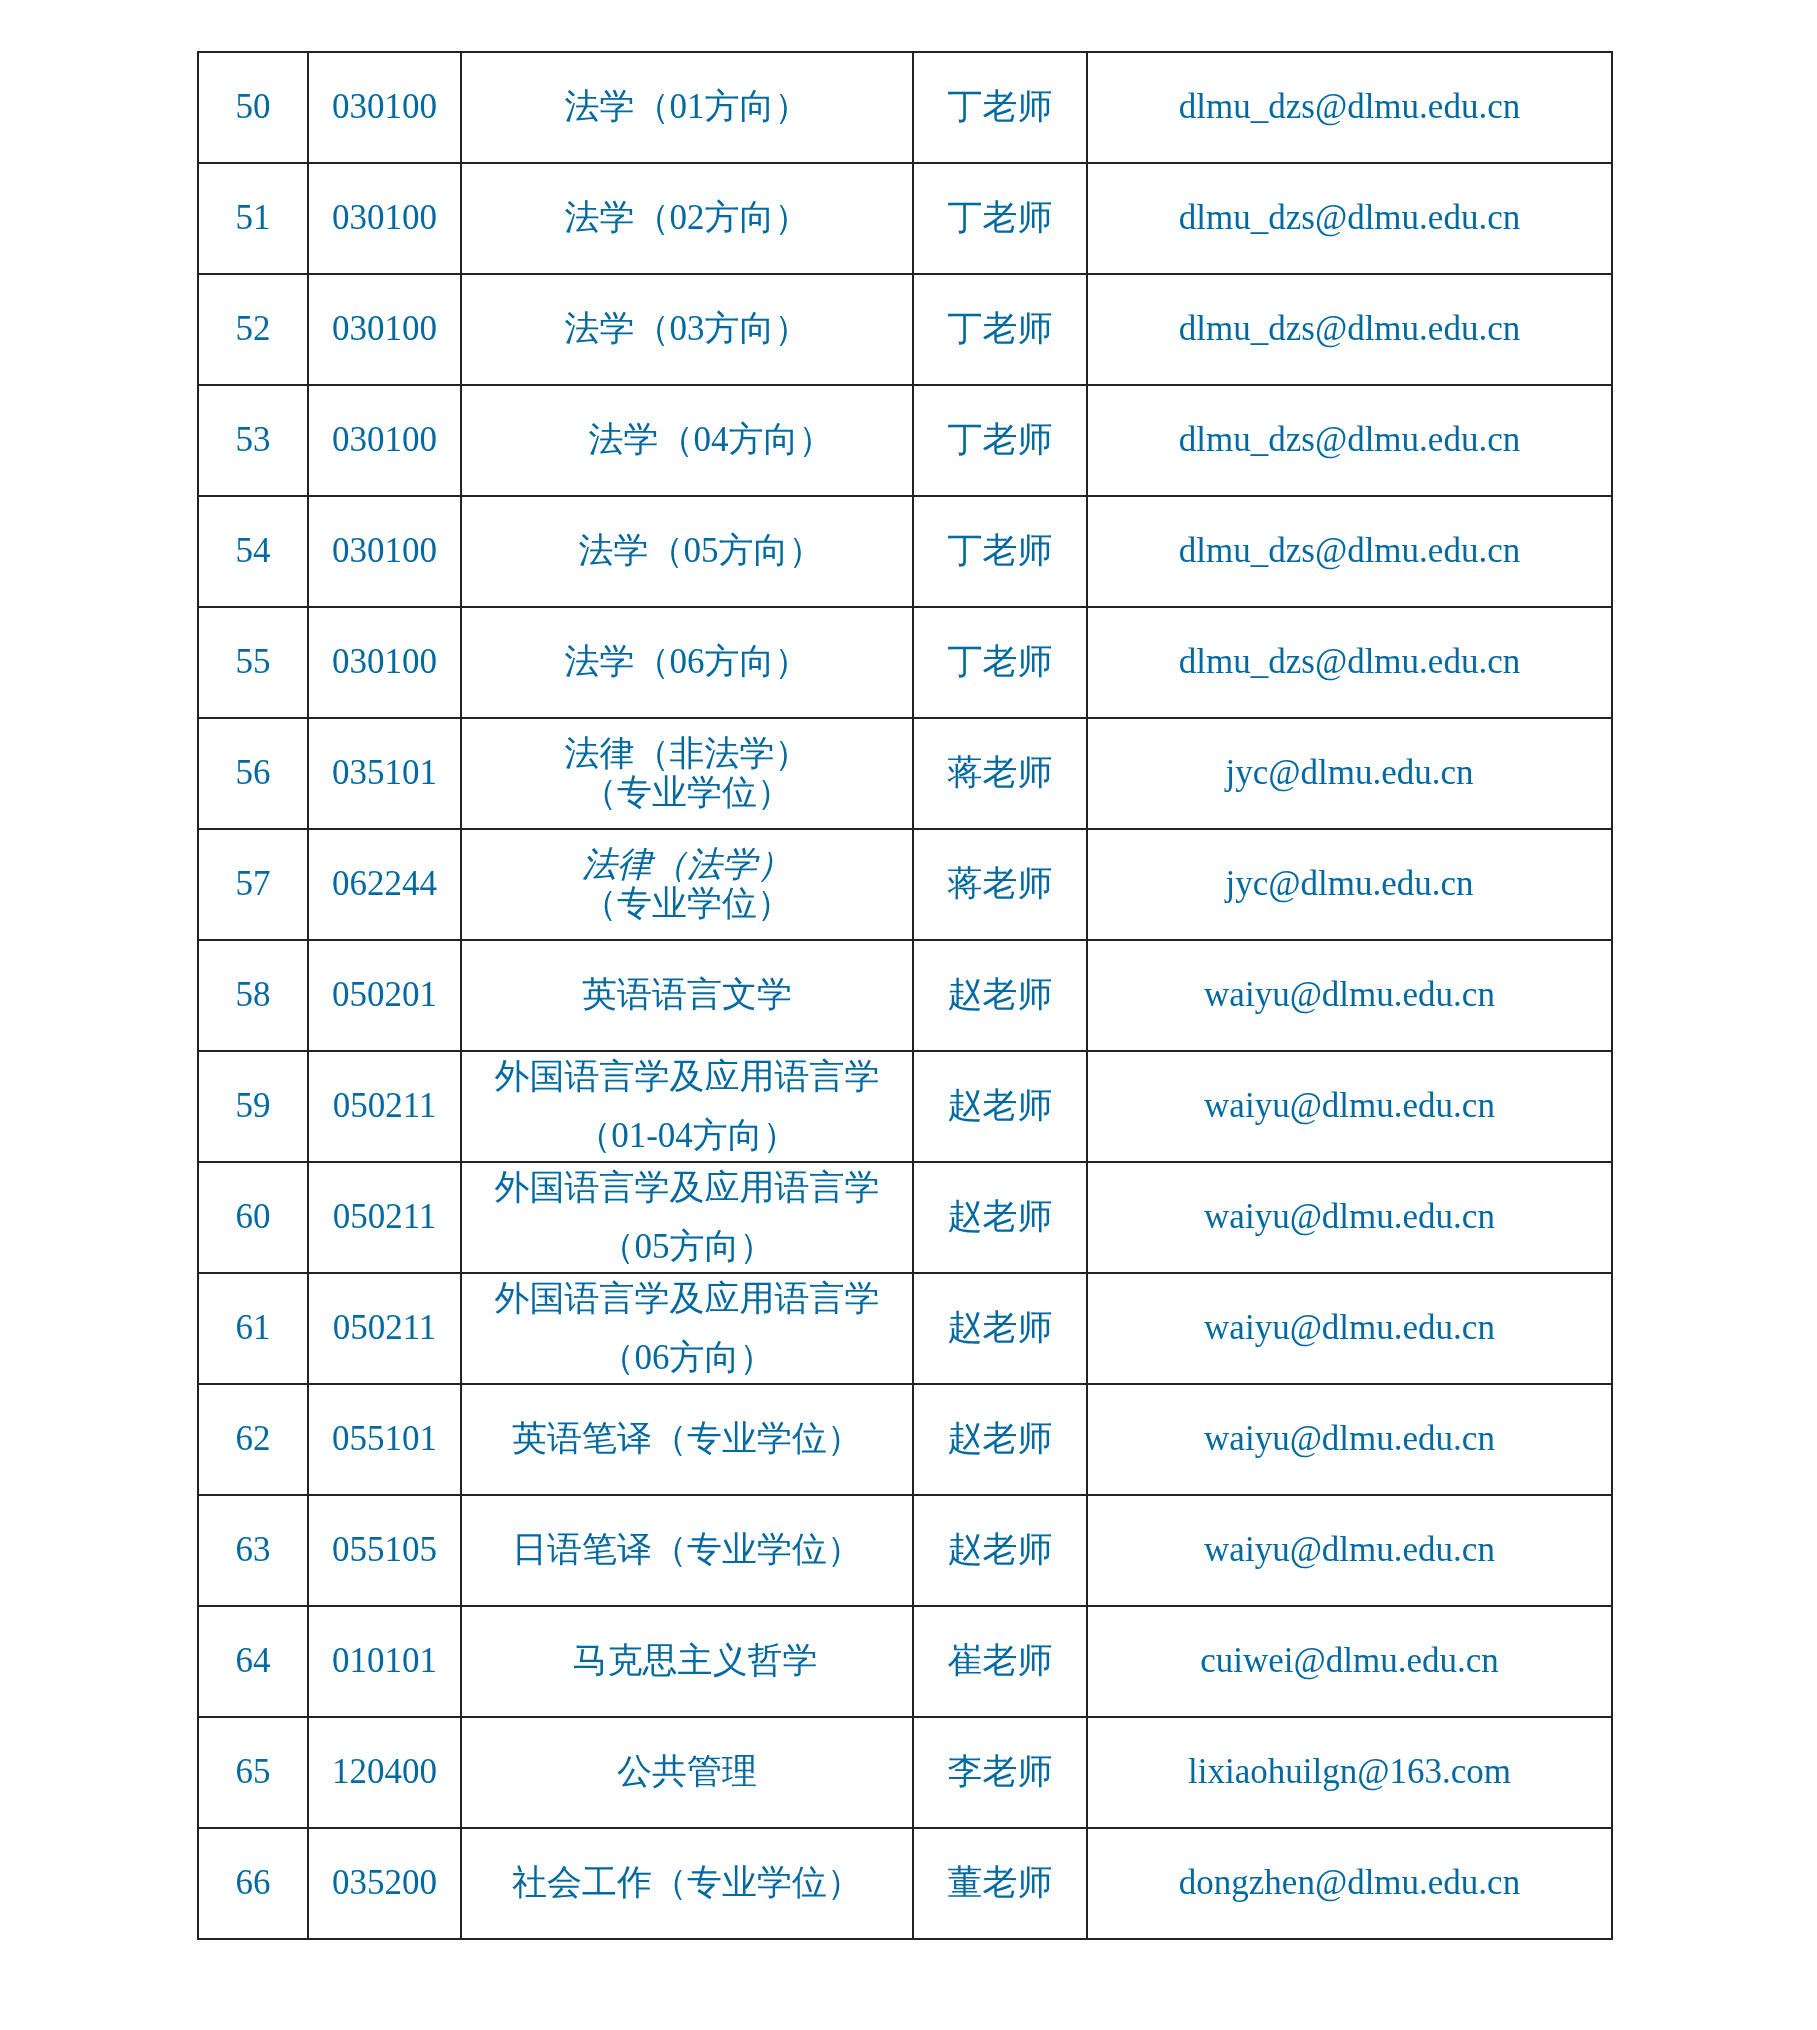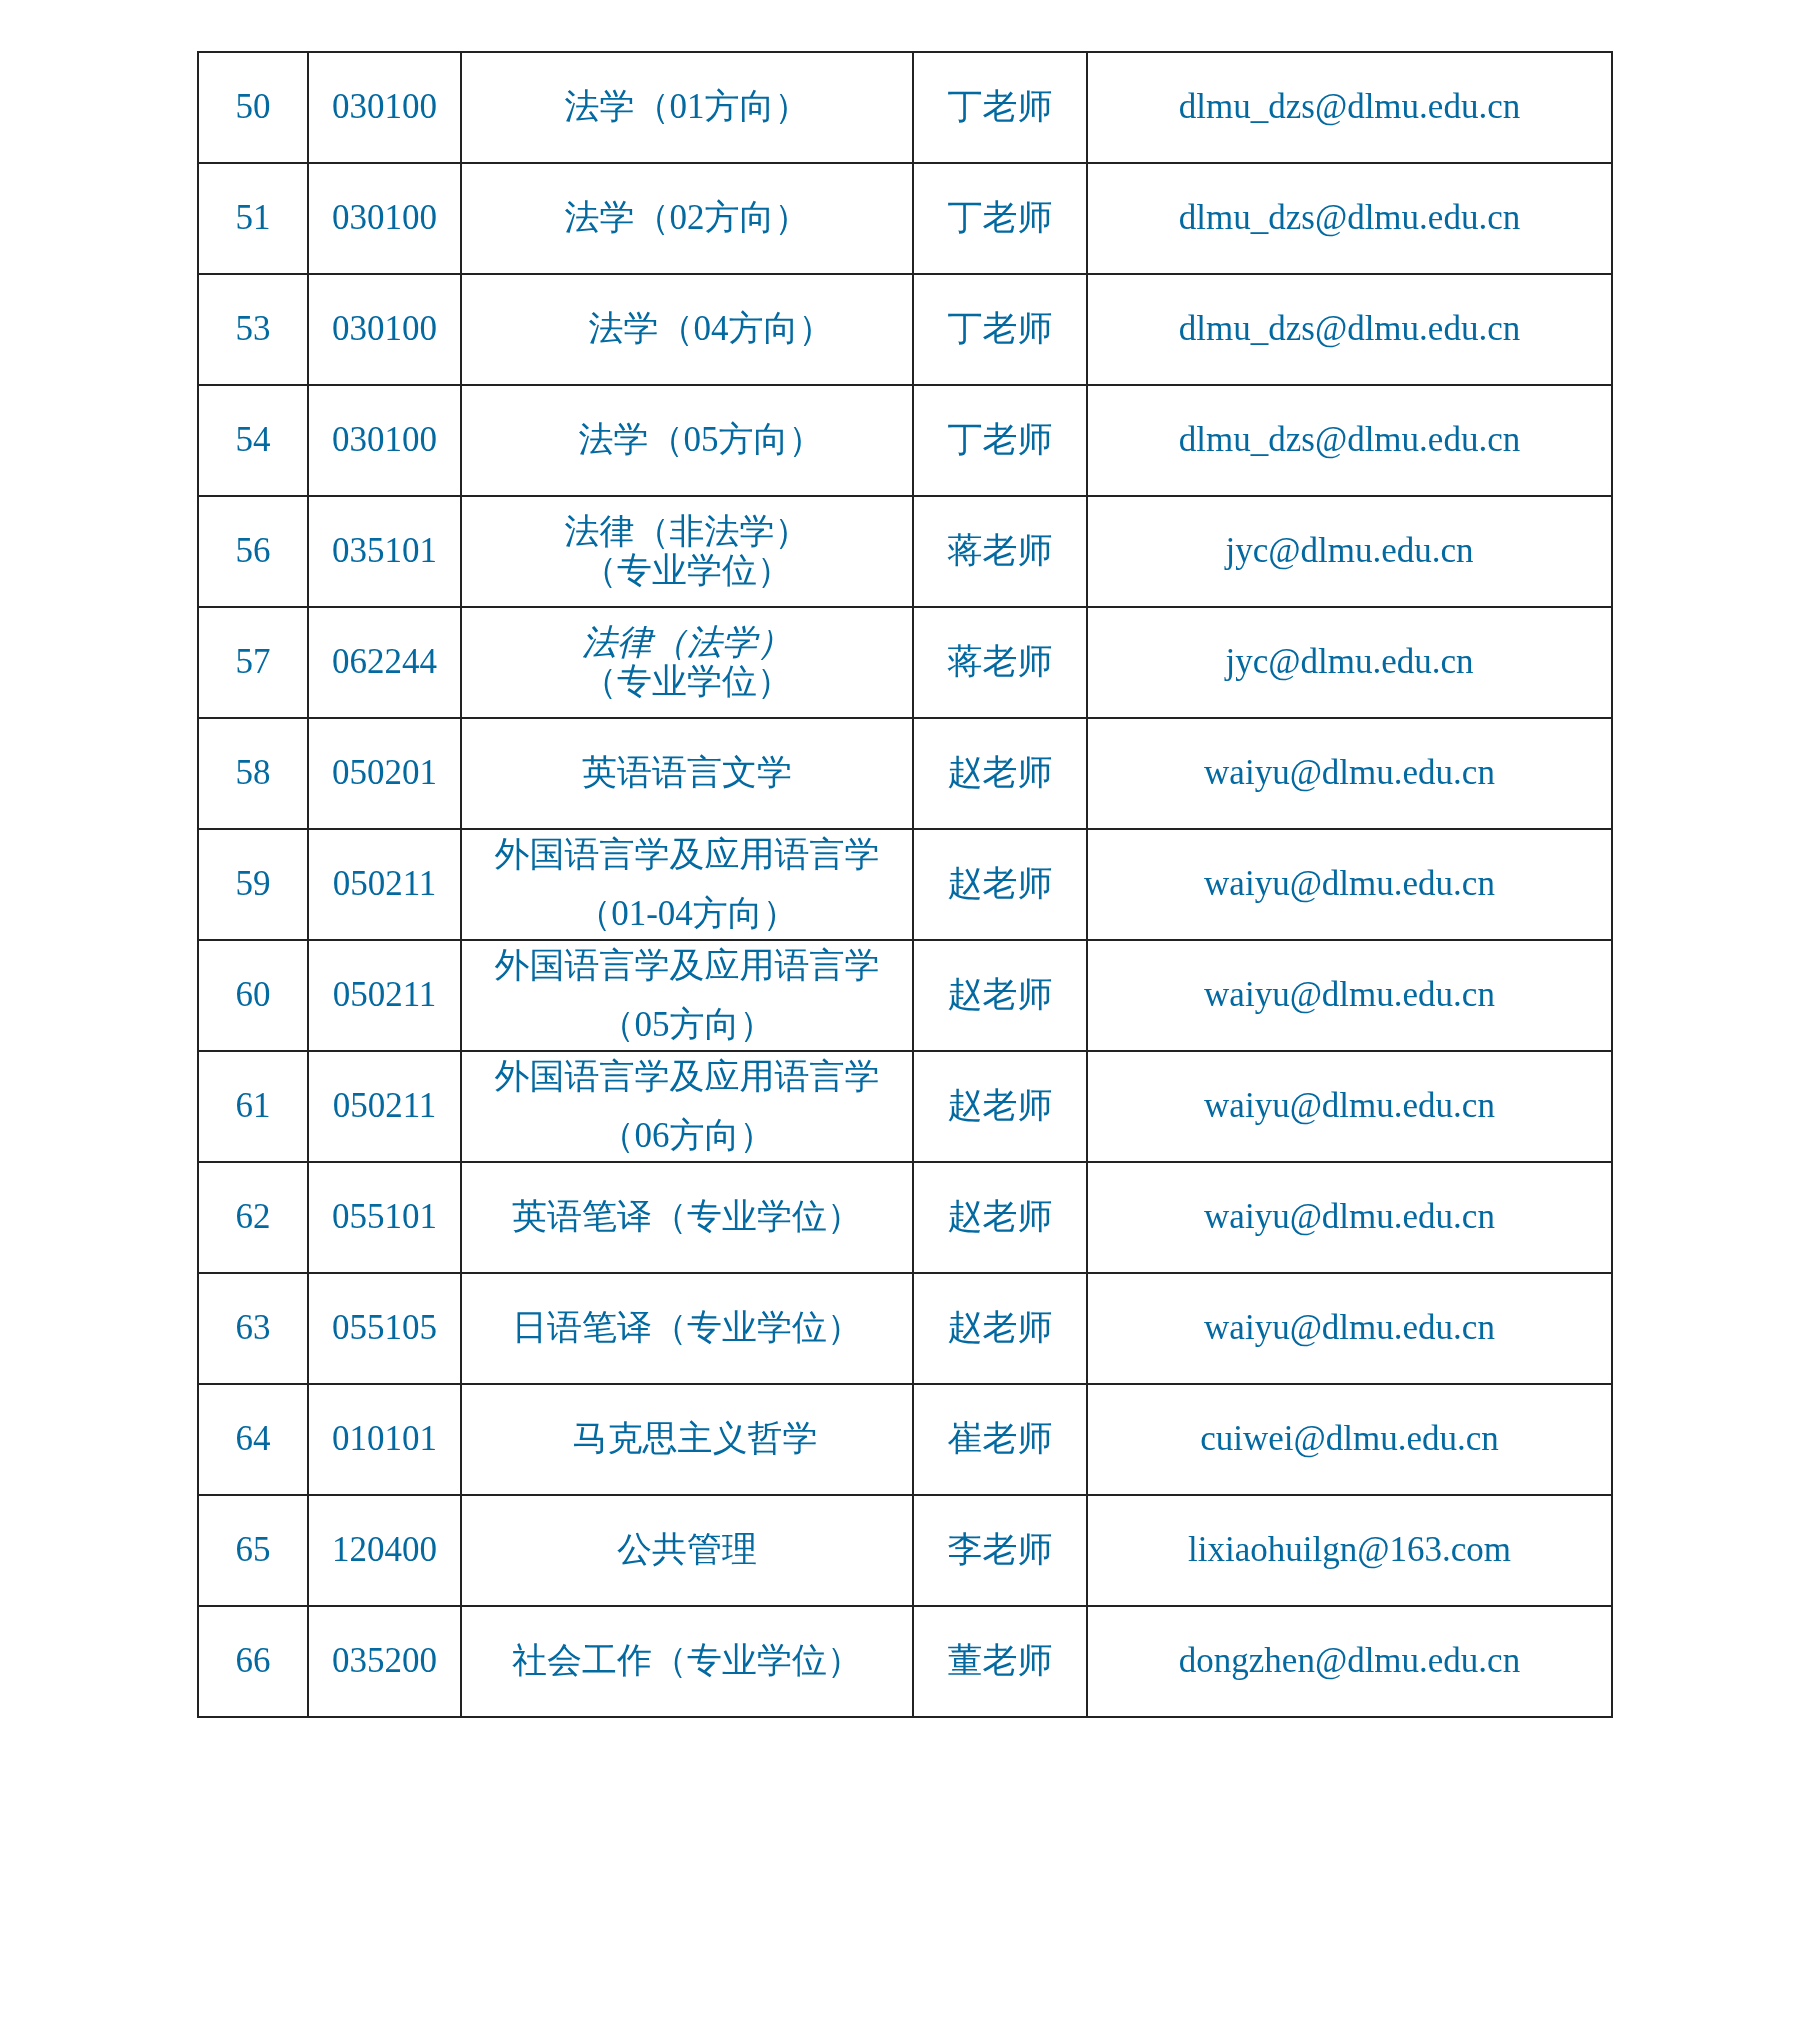--- a/index.html
+++ b/index.html
@@ -48,36 +48,58 @@
         <td>030100</td>
         <td>
           <span class="major">
             <span class="l1" style="display: block;">法学（02方向）</span>
           </span>
         </td>
         <td>丁老师</td>
         <td>dlmu_dzs@dlmu.edu.cn</td>
       </tr>
       <tr>
+        <td>52</td>
+        <td>030100</td>
+        <td>
+          <span class="major">
+            <span class="l1" style="display: block;">法学（03方向）</span>
+          </span>
+        </td>
+        <td>丁老师</td>
+        <td>dlmu_dzs@dlmu.edu.cn</td>
+      </tr>
+      <tr>
         <td>53</td>
         <td>030100</td>
         <td>
           <span class="major">
             <span class="l1" style="display: block; margin-left: 48px;">法学（04方向）</span>
           </span>
         </td>
         <td>丁老师</td>
         <td>dlmu_dzs@dlmu.edu.cn</td>
       </tr>
       <tr>
         <td>54</td>
         <td>030100</td>
         <td>
           <span class="major">
             <span class="l1" style="display: block; padding-left: 28px;">法学（05方向）</span>
+          </span>
+        </td>
+        <td>丁老师</td>
+        <td>dlmu_dzs@dlmu.edu.cn</td>
+      </tr>
+      <tr>
+        <td>55</td>
+        <td>030100</td>
+        <td>
+          <span class="major">
+            <span class="l1" style="display: block;">法学（06方向）</span>
           </span>
         </td>
         <td>丁老师</td>
         <td>dlmu_dzs@dlmu.edu.cn</td>
       </tr>
       <tr>
         <td>56</td>
         <td>035101</td>
         <td>
           <span class="major">

